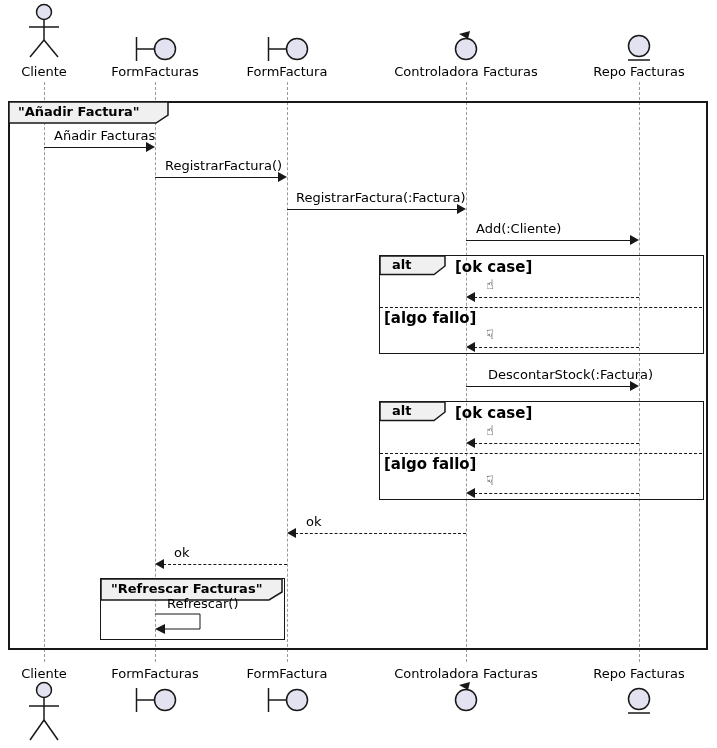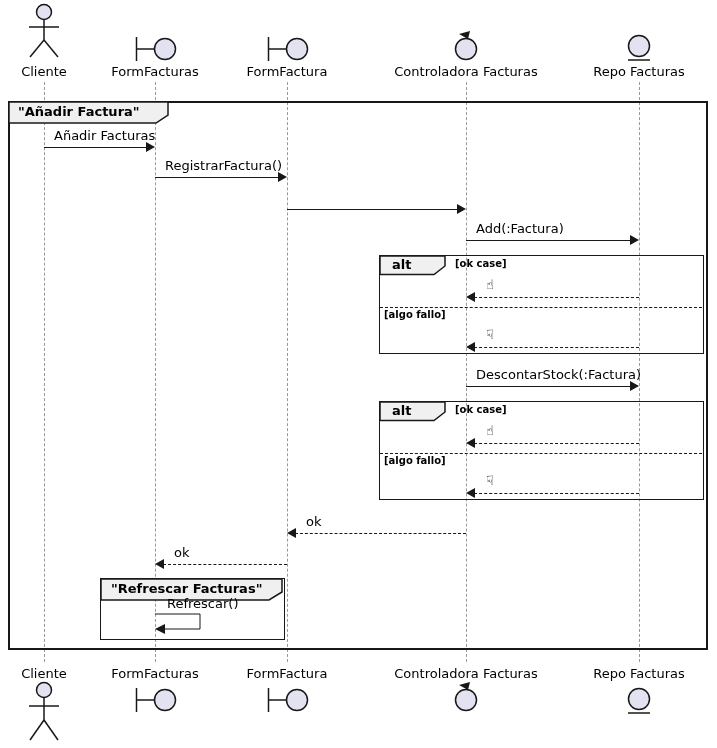--- a/index.html
+++ b/index.html
@@ -12,21 +12,21 @@
   .msg-label { position:absolute; font-size:13px; white-space:nowrap; z-index:3; }
   .mline { position:absolute; height:0; border-top:1px solid #181818; z-index:3; }
   .mline.dashed { border-top-style:dashed; }
   .ah-r { position:absolute; width:0; height:0; border-left:9px solid #181818; border-top:5px solid transparent; border-bottom:5px solid transparent; z-index:3; }
   .ah-l { position:absolute; width:0; height:0; border-right:9px solid #181818; border-top:5px solid transparent; border-bottom:5px solid transparent; z-index:3; }
   .frame { position:absolute; background:transparent; z-index:2; }
   .frame.outerb { border:2px solid #181818; }
   .frame.thin { border:1.5px solid #181818; }
   .pent { position:absolute; z-index:3; }
   .pent-label { position:absolute; font-size:13px; font-weight:bold; white-space:nowrap; z-index:4; }
-  .guard { position:absolute; font-size:10px; font-weight:bold; white-space:nowrap; z-index:4; }
+  .guard { position:absolute; font-size:15px; font-weight:bold; white-space:nowrap; z-index:4; }
   .divider { position:absolute; height:0; border-top:1px dashed #181818; z-index:3; }
   .glyph { position:absolute; font-size:13px; z-index:3; }
   svg { display:block; }
 </style>
 </head>
 <body>
 
 <div id="canvas">
 
   <div class="lifeline" style="left:44px;top:82px;height:580px"></div>
@@ -76,24 +76,25 @@
   <span class="pent-label" style="left:18px;top:104px">"Añadir Factura"</span>
 
   <span class="msg-label" style="left:54px;top:128px">Añadir Facturas</span>
   <div class="mline" style="left:44px;top:147px;width:102px"></div>
   <div class="ah-r" style="left:146px;top:142px"></div>
 
   <span class="msg-label" style="left:165px;top:158px">RegistrarFactura()</span>
   <div class="mline" style="left:155px;top:177px;width:123px"></div>
   <div class="ah-r" style="left:278px;top:172px"></div>
 
+  <span class="msg-label" style="left:296px;top:190px">RegistrarFactura(:Factura)</span>
   <div class="mline" style="left:287px;top:209px;width:170px"></div>
   <div class="ah-r" style="left:457px;top:204px"></div>
 
-  <span class="msg-label" style="left:476px;top:221px">Add(:Factura)</span>
+  <span class="msg-label" style="left:476px;top:221px">Add(:Cliente)</span>
   <div class="mline" style="left:466px;top:240px;width:164px"></div>
   <div class="ah-r" style="left:630px;top:235px"></div>
 
   <div class="frame thin" style="left:379px;top:255px;width:325px;height:99px"></div>
   <div class="pent" style="left:380px;top:256px">
     <svg width="66" height="20" viewBox="0 0 66 20">
       <path d="M0,0 H65 V10 L54,18.5 H0 Z" fill="#F0F0F0" stroke="#181818" stroke-width="1.5"></path>
     </svg>
   </div>
   <span class="pent-label" style="left:392px;top:257px">alt</span>
@@ -103,21 +104,21 @@
   <div class="mline dashed" style="left:474px;top:297px;width:165px"></div>
   <div class="ah-l" style="left:466px;top:292px"></div>
 
   <div class="divider" style="left:380px;top:307px;width:322px"></div>
   <span class="guard" style="left:384px;top:309px">[algo fallo]</span>
 
   <span class="glyph" style="left:486px;top:327px">☟</span>
   <div class="mline dashed" style="left:474px;top:347px;width:165px"></div>
   <div class="ah-l" style="left:466px;top:342px"></div>
 
-  <span class="msg-label" style="left:476px;top:367px">DescontarStock(:Factura)</span>
+  <span class="msg-label" style="left:488px;top:367px">DescontarStock(:Factura)</span>
   <div class="mline" style="left:466px;top:386px;width:164px"></div>
   <div class="ah-r" style="left:630px;top:381px"></div>
 
   <div class="frame thin" style="left:379px;top:401px;width:325px;height:99px"></div>
   <div class="pent" style="left:380px;top:402px">
     <svg width="66" height="20" viewBox="0 0 66 20">
       <path d="M0,0 H65 V10 L54,18.5 H0 Z" fill="#F0F0F0" stroke="#181818" stroke-width="1.5"></path>
     </svg>
   </div>
   <span class="pent-label" style="left:392px;top:403px">alt</span>

